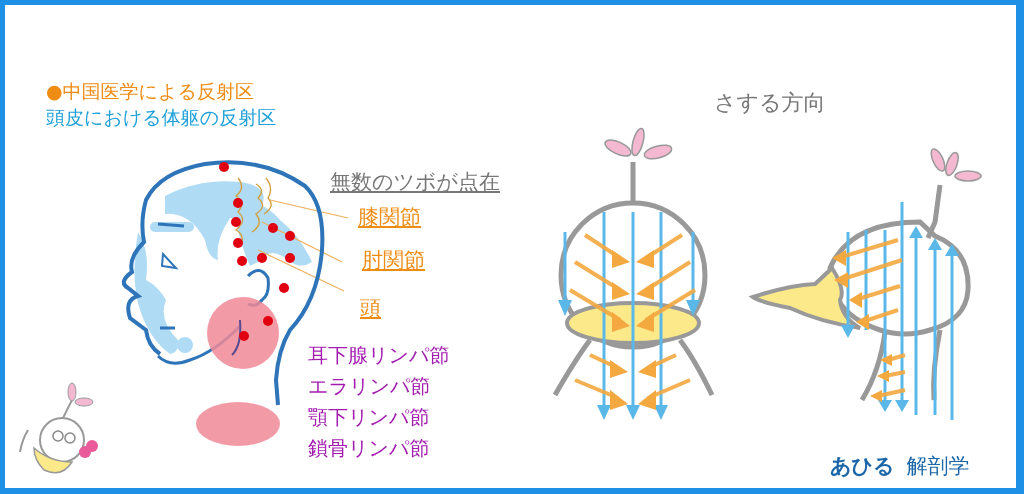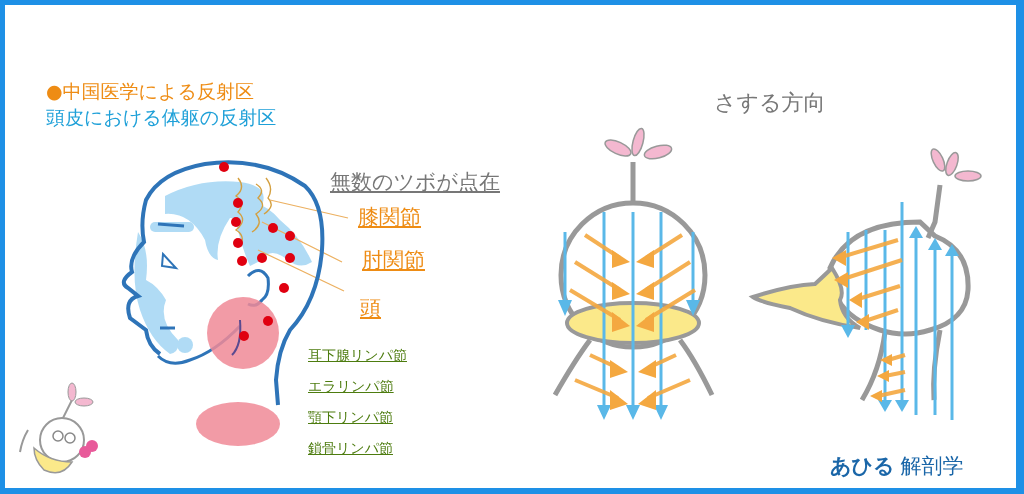--- a/index.html
+++ b/index.html
@@ -6,23 +6,23 @@
   body { width: 1024px; height: 494px; position: relative; overflow: hidden;
          font-family: "DejaVu Sans", sans-serif; }
   .frame { position: absolute; left: 0; top: 0; width: 1024px; height: 494px;
            box-sizing: border-box; border: 5px solid #1e90e6; border-right-width: 8px; border-bottom-width: 6px; background: #fff; }
   .legend { position: absolute; left: 46px; top: 50px; font-size: 19px; line-height: 26px; margin-top: 28px; }
   .legend .orange { color: #ee8c14; }
   .legend .blue { color: #1ea0d8; }
   .txt { position: absolute; white-space: nowrap; }
   .gray { color: #777; }
   .orange-lbl { color: #ee8c14; font-size: 21px; text-decoration: underline; }
-  .lymph { position: absolute; left: 308px; top: 340px; font-size: 14px; line-height: 31px; color: #4d7c0f; text-decoration: underline; }
+  .lymph { position: absolute; left: 308px; top: 340px; font-size: 20px; line-height: 31px; color: #a21caf; }
   .brand { position: absolute; left: 830px; top: 452px; font-size: 21px; color: #1a66a8; font-weight: bold; white-space: nowrap; }
-  .brand span.b2 { font-weight: normal; margin-left: 6px; }
+  .brand span.b2 { font-weight: normal; margin-left: 12px; }
   svg { position: absolute; left: 0; top: 0; }
 </style>
 </head>
 <body>
 
 <div class="frame"></div>
 
 <svg width="1024" height="494" viewBox="0 0 1024 494">
 
   <g>

